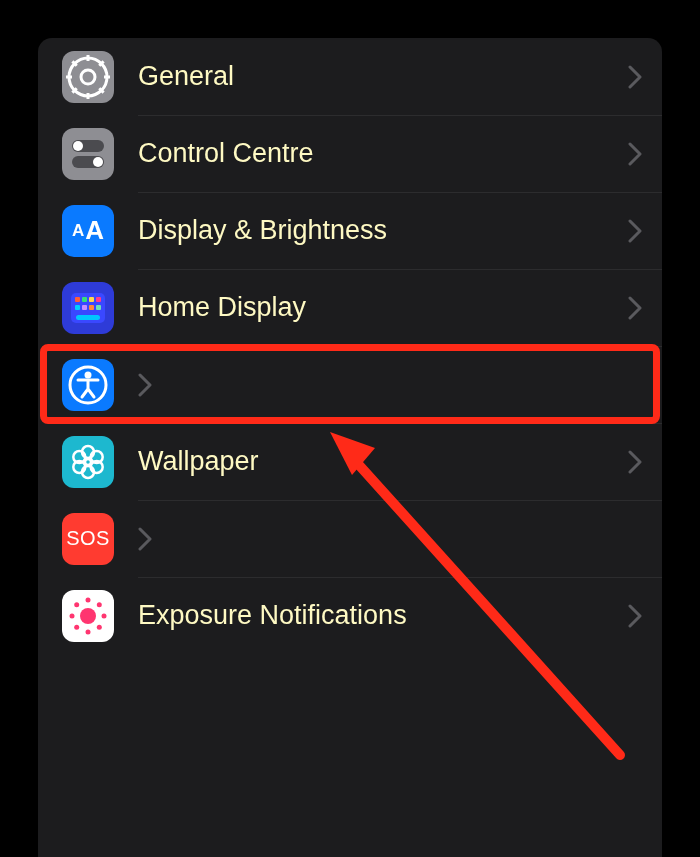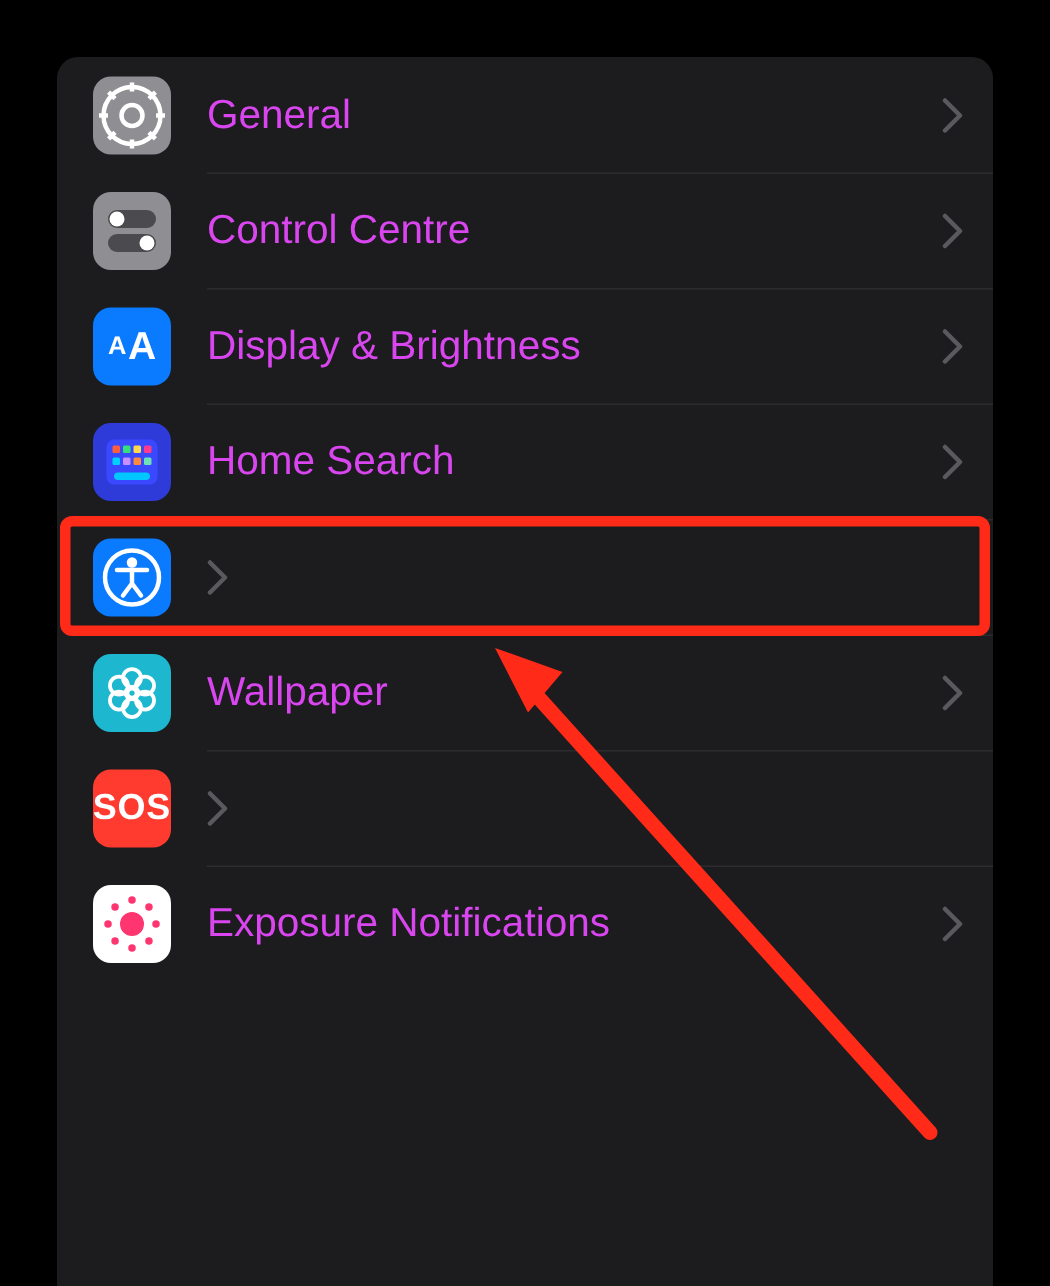--- a/index.html
+++ b/index.html
@@ -42,21 +42,21 @@
     height: 52px;
     border-radius: 12px;
     flex: 0 0 52px;
     display: flex;
     align-items: center;
     justify-content: center;
     margin-right: 24px;
     overflow: hidden;
   }
   .label {
-    color: #d946ef;
+    color: #fef9c3;
     font-size: 27px;
     font-weight: 400;
     flex: 1;
   }
   .chev {
     color: #5a5a5e;
     flex: 0 0 auto;
     display: flex;
     align-items: center;
   }
@@ -147,21 +147,21 @@
         <rect x="20" y="15" width="5" height="5" rx="1" fill="#35e07a"></rect>
         <rect x="27" y="15" width="5" height="5" rx="1" fill="#ffd84d"></rect>
         <rect x="34" y="15" width="5" height="5" rx="1" fill="#ff3b8d"></rect>
         <rect x="13" y="23" width="5" height="5" rx="1" fill="#00d1ff"></rect>
         <rect x="20" y="23" width="5" height="5" rx="1" fill="#c98fff"></rect>
         <rect x="27" y="23" width="5" height="5" rx="1" fill="#ff8a3d"></rect>
         <rect x="34" y="23" width="5" height="5" rx="1" fill="#6ee2b5"></rect>
         <rect x="14" y="33" width="24" height="5" rx="2.5" fill="#00c7ff"></rect>
       </svg>
     </div>
-    <div class="label">Home Search</div>
+    <div class="label">Home Display</div>
     <div class="chev">
       <svg viewBox="0 0 14 24">
           <path d="M2 2 L12 12 L2 22" fill="none" stroke="currentColor" stroke-width="3" stroke-linecap="round" stroke-linejoin="round"></path>
         </svg>
     </div>
   </div>
 
   <div class="row">
     <div class="icon-tile" style="background:#0a7aff;">
       <svg class="tile-svg" viewBox="0 0 52 52">
@@ -195,21 +195,21 @@
     <div class="chev">
       <svg viewBox="0 0 14 24">
           <path d="M2 2 L12 12 L2 22" fill="none" stroke="currentColor" stroke-width="3" stroke-linecap="round" stroke-linejoin="round"></path>
         </svg>
     </div>
   </div>
 
 
 
   <div class="row">
-    <div class="icon-tile" style="background:#ff3b30;color:#fff;font-weight:700;font-size:24px;letter-spacing:0.5px;">
+    <div class="icon-tile" style="background:#ff3b30;color:#fff;font-weight:400;font-size:20px;letter-spacing:0.5px;">
       SOS
     </div>
     <div class="chev">
       <svg viewBox="0 0 14 24">
           <path d="M2 2 L12 12 L2 22" fill="none" stroke="currentColor" stroke-width="3" stroke-linecap="round" stroke-linejoin="round"></path>
         </svg>
     </div>
   </div>
 
   <div class="row">

